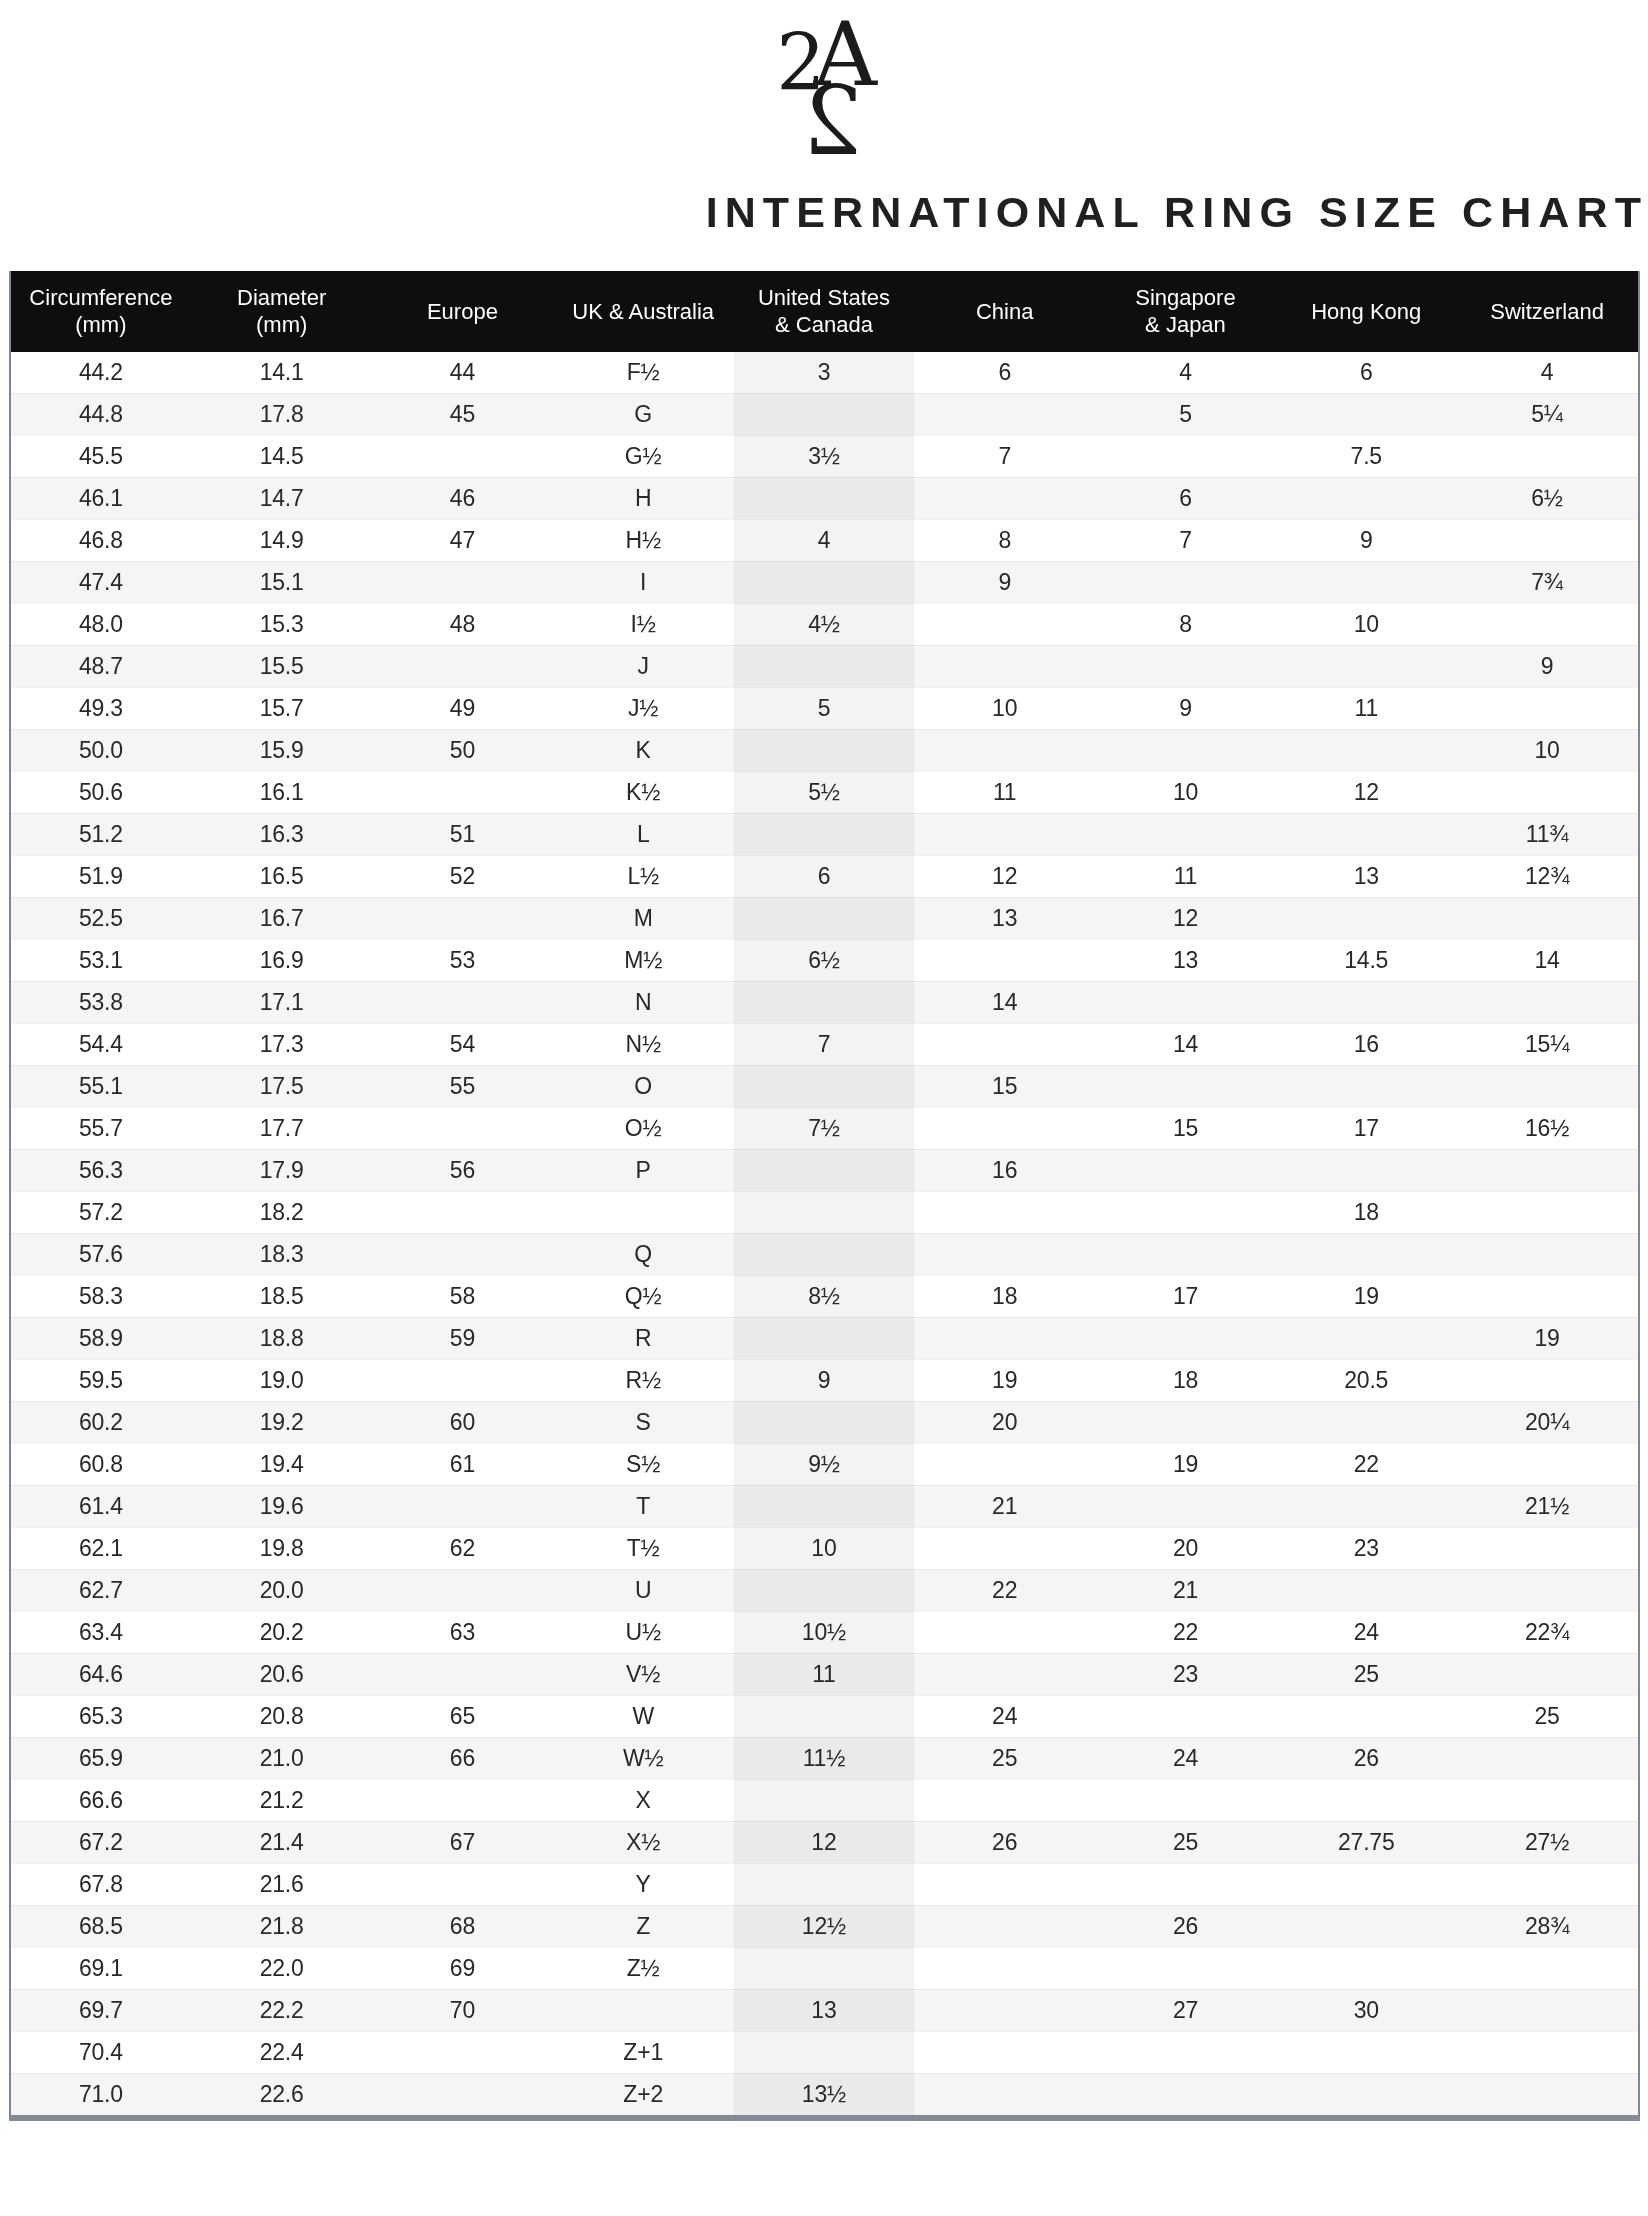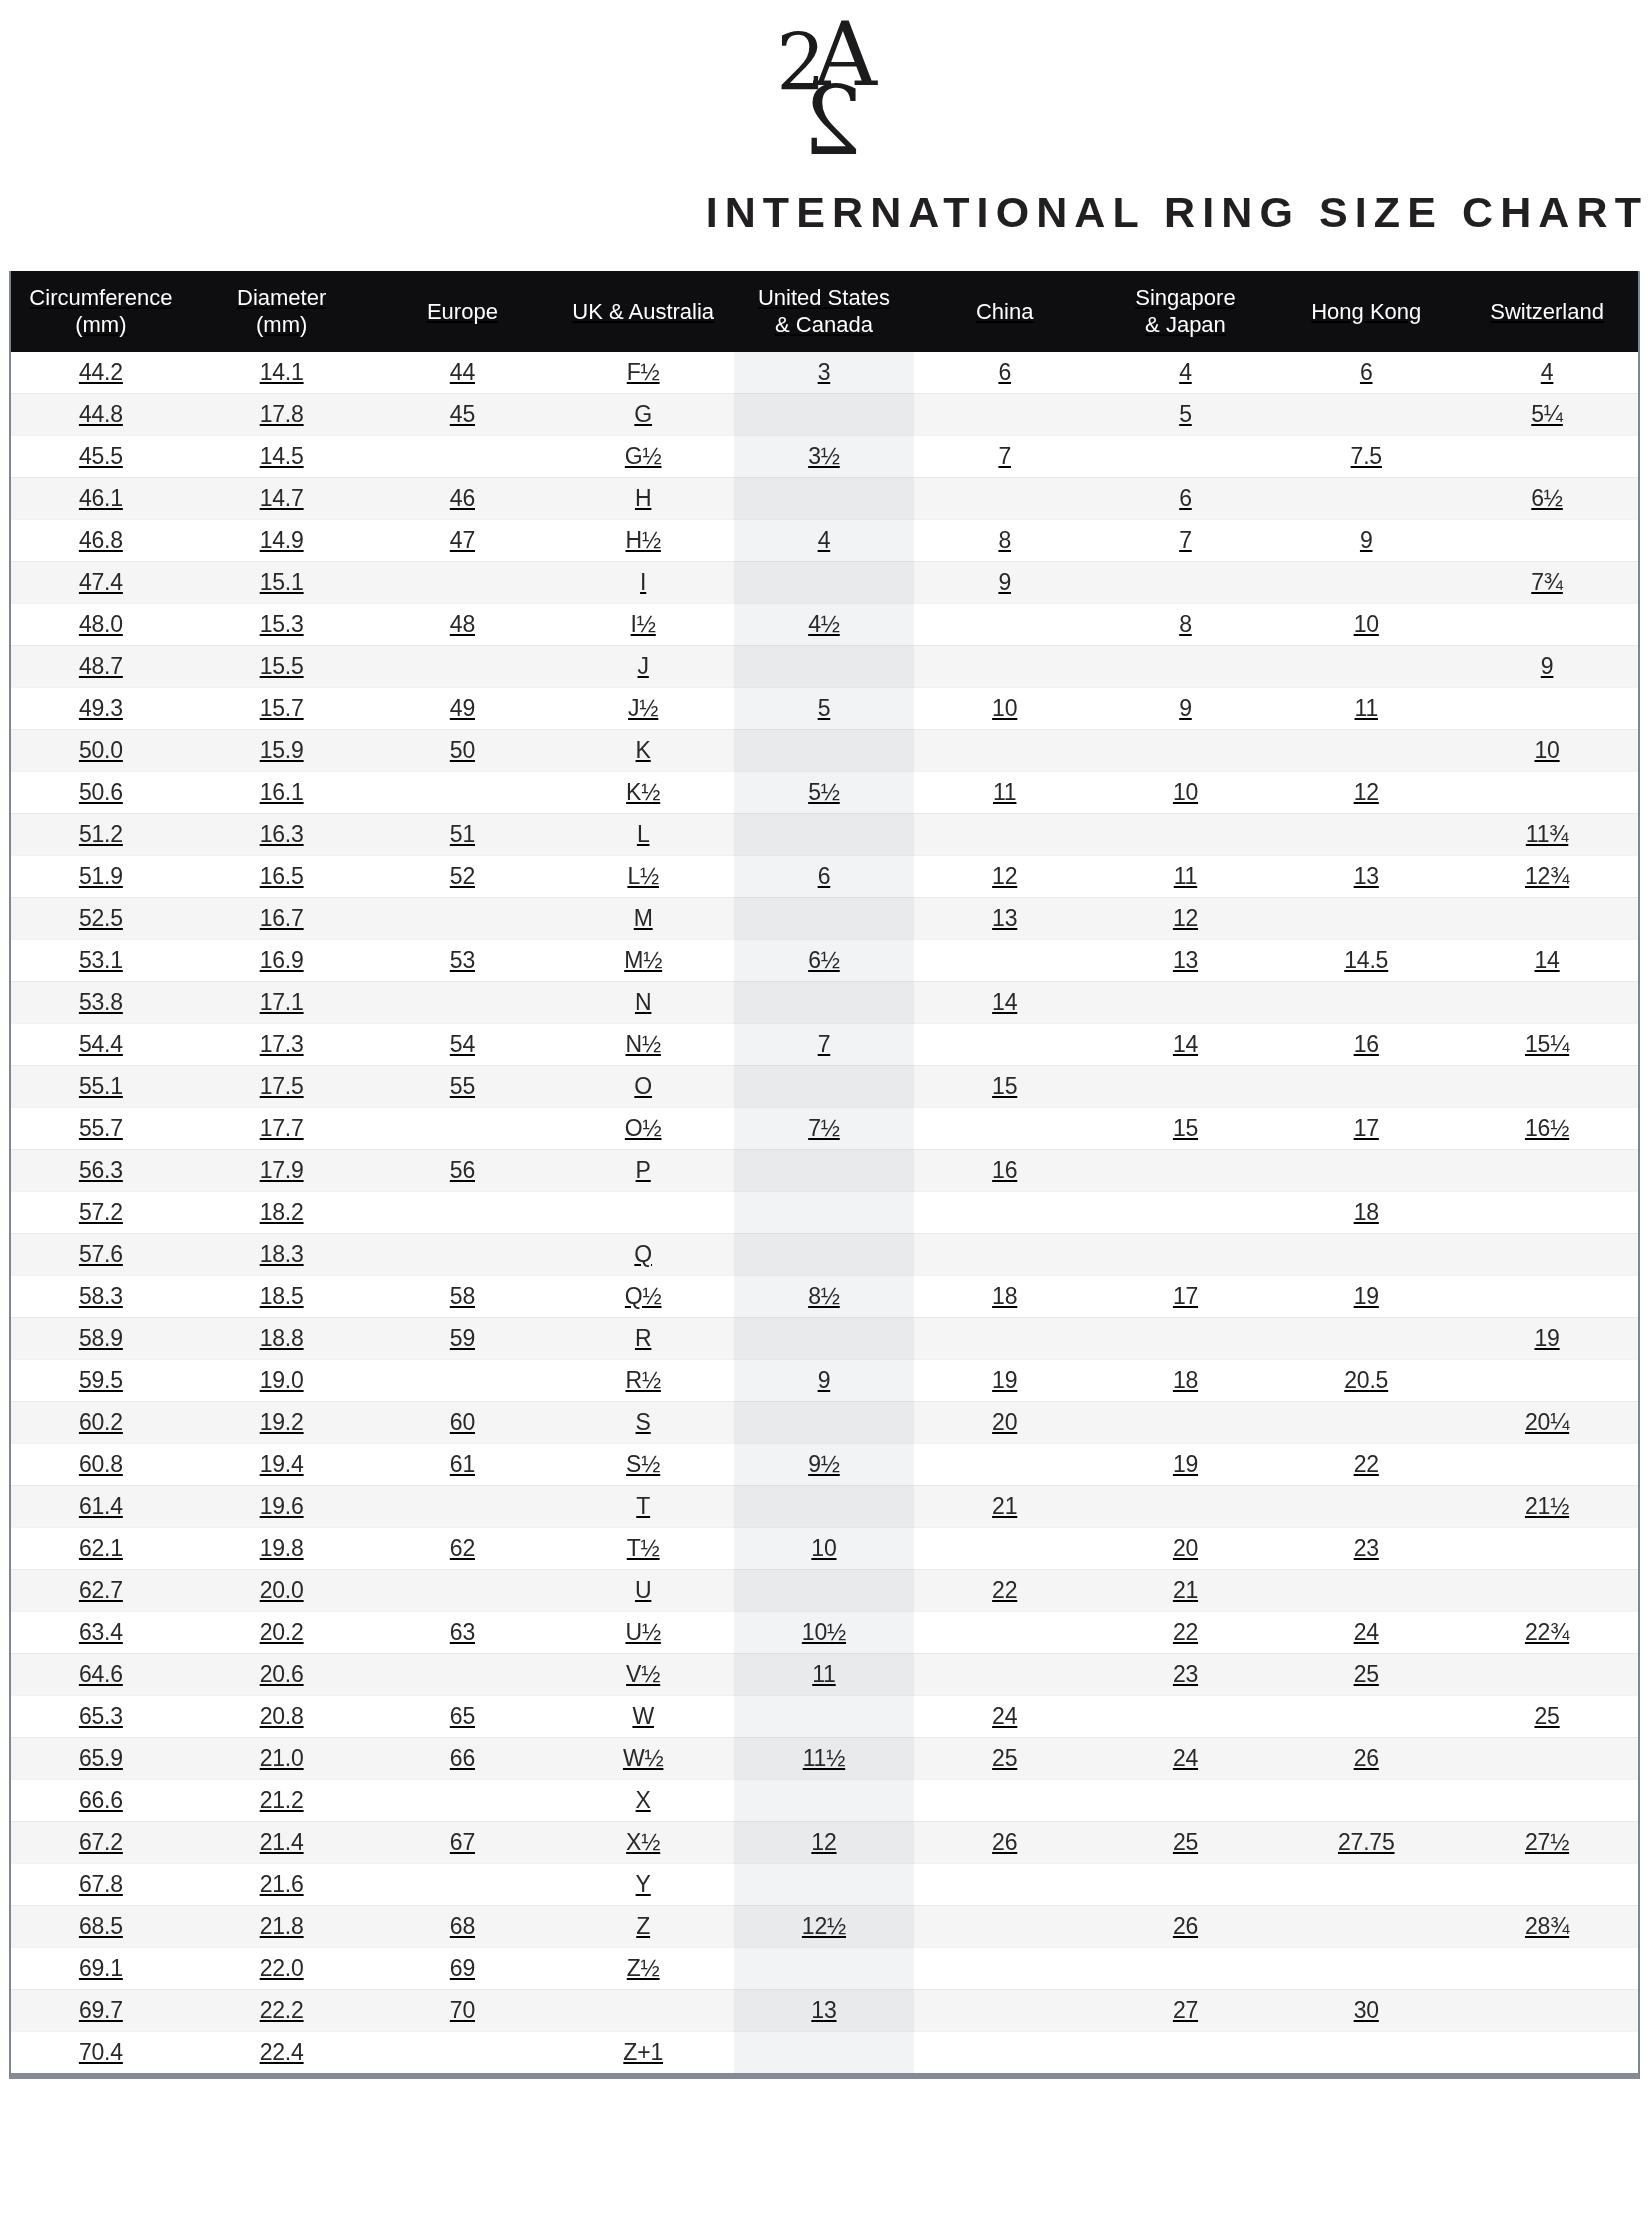--- a/index.html
+++ b/index.html
@@ -22,21 +22,21 @@
     color:#221f20;white-space:nowrap;
   }
 
   
   .table-wrap{
     margin:34px 8.5px 0;
     border-left:2.5px solid #7c8695;
     border-right:2.5px solid #7c8695;
     border-bottom:6.8px solid #848b96;
   }
-  table{width:100%;border-collapse:collapse;table-layout:fixed;text-decoration:underline;}
+  table{width:100%;border-collapse:collapse;table-layout:fixed;}
   thead th{
     background:#0e0e10;color:#ffffff;
     font-weight:400;font-size:22px;line-height:1.25;
     height:81px;padding:0;text-align:center;vertical-align:middle;
   }
   tbody td{
     height:41px;padding:0;
     text-align:center;vertical-align:middle;
     font-size:23px;font-weight:300;color:#28282a;
     letter-spacing:-0.2px;
@@ -523,18 +523,29 @@
             <td>70.4</td>
             <td>22.4</td>
             <td></td>
             <td>Z+1</td>
             <td></td>
             <td></td>
             <td></td>
             <td></td>
             <td></td>
           </tr>
+          <tr>
+            <td>71.0</td>
+            <td>22.6</td>
+            <td></td>
+            <td>Z+2</td>
+            <td>13½</td>
+            <td></td>
+            <td></td>
+            <td></td>
+            <td></td>
+          </tr>
         </tbody>
     </table>
   </div>
 
 </div>
 
 
 </body></html>

